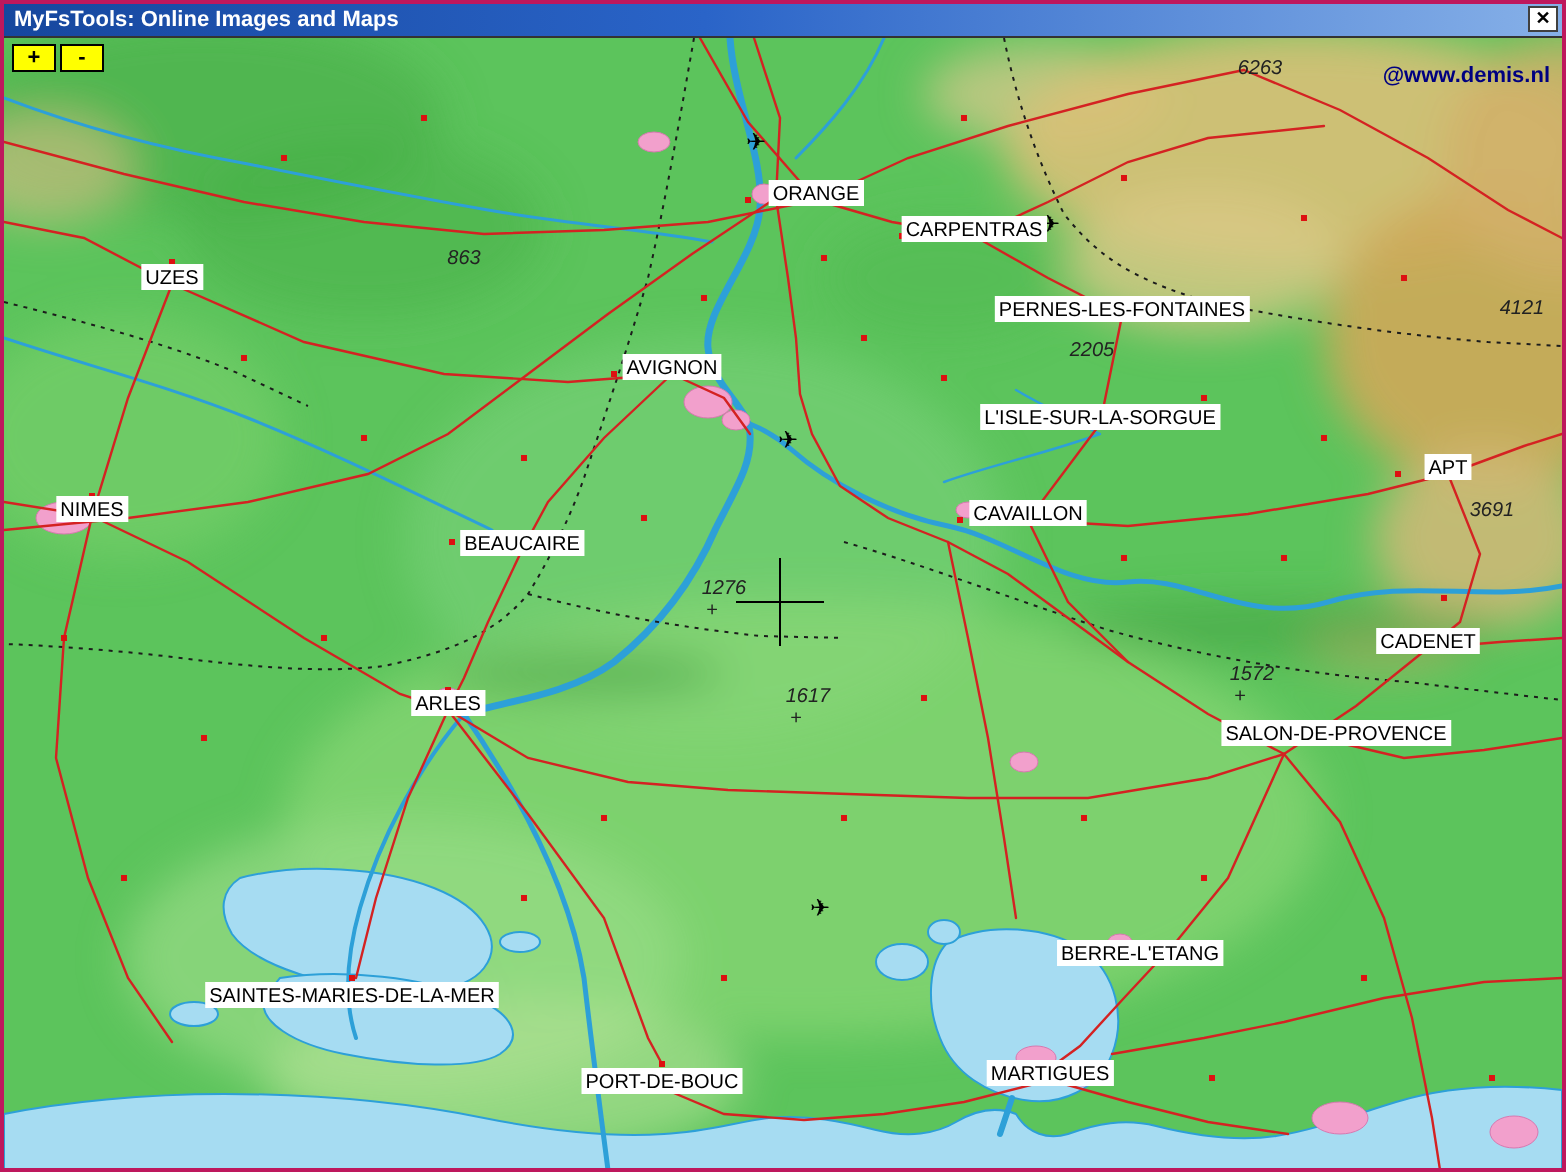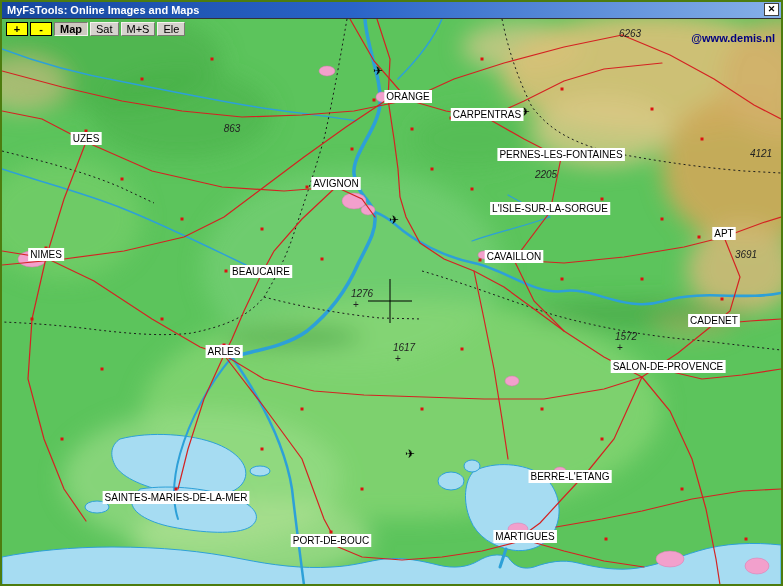--- a/index.html
+++ b/index.html
@@ -1,17 +1,17 @@
 <!DOCTYPE html>
 <html><head>
 <meta charset="utf-8">
 <style>
   html,body{margin:0;padding:0;background:#9aa5b5;}
   .window{position:relative;width:783px;height:586px;box-sizing:border-box;
-    border:2px solid #4d7c0f;background:#5cc45c;overflow:hidden;
+    border:2px solid #be185d;background:#5cc45c;overflow:hidden;
     font-family:"Liberation Sans",sans-serif;}
   .titlebar{position:absolute;top:0;left:0;right:0;height:16px;
     background:linear-gradient(90deg,#16479e 0%,#2a64c8 45%,#86b0e8 100%);
     color:#fff;font:bold 11px/16px "Liberation Sans",sans-serif;
     padding-left:5px;box-sizing:border-box;z-index:10;}
   .close-btn{position:absolute;top:1px;right:2px;width:15px;height:13px;
     background:#ffffff;border:1px solid #404040;
     font:bold 9px/11px "Liberation Sans",sans-serif;text-align:center;padding:0;cursor:pointer;z-index:11;}
   .map-area{position:absolute;top:16px;left:0;width:779px;height:566px;overflow:hidden;border-top:1px solid #333;box-sizing:content-box;}
   .toolbar{position:absolute;top:3px;left:4px;display:flex;gap:2px;z-index:5;}
@@ -36,26 +36,20 @@
   <div class="titlebar">
     <span>MyFsTools: Online Images and Maps</span>
     <button class="close-btn">✕</button>
   </div>
 
   <div class="map-area">
 
     <div class="toolbar">
       <button class="zoom-btn">+</button>
       <button class="zoom-btn">-</button>
-      <span id="layer-buttons" style="display:flex;gap:2px;">
-          <button class="layer-btn active">Map</button>
-          <button class="layer-btn">Sat</button>
-          <button class="layer-btn">M+S</button>
-          <button class="layer-btn">Ele</button>
-        </span>
     </div>
 
     <div class="attribution">@www.demis.nl</div>
 
     <svg width="779" height="566" viewBox="0 0 779 566">
       <defs>
         <filter id="soft" x="-60%" y="-60%" width="220%" height="220%">
           <feGaussianBlur stdDeviation="11"></feGaussianBlur>
         </filter>
       </defs>

